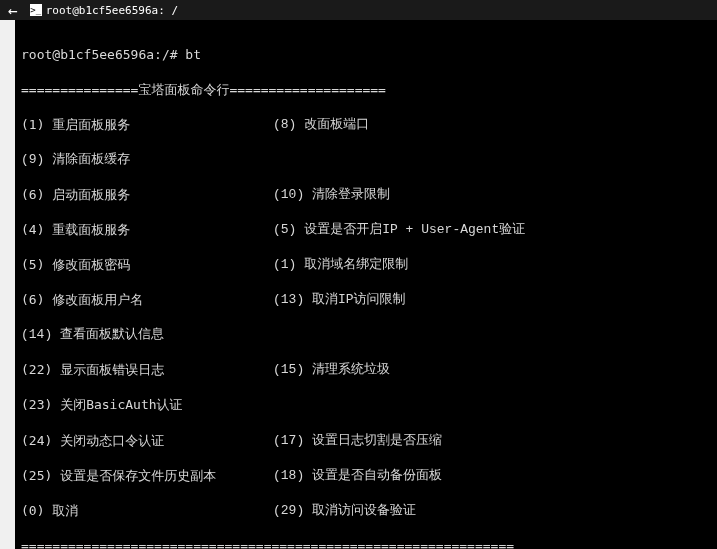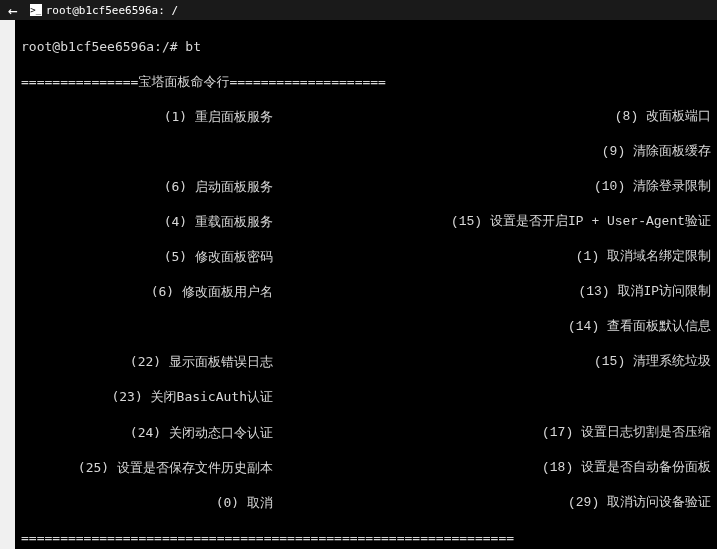--- a/index.html
+++ b/index.html
@@ -39,33 +39,32 @@
       justify-content: center;
       color: #000;
       font-size: 9px;
       margin-right: 4px;
     }
     .terminal {
       background: #000;
       color: #d8d8d8;
       font-size: 13px;
       line-height: 1.35;
-      padding: 0 6px;
+      padding: 8px 6px;
       width: 702px;
       height: 529px;
       margin-left: 15px;
       white-space: pre;
       overflow: hidden;
     }
     .line {
       display: block;
     }
     .menu-row {
       display: flex;
-      text-align: right;
     }
     .col1 {
       width: 252px;
     }
     .col2 {
       flex: 1;
       font-family: Liberation Mono, monospace;
     }
   </style>
 </head>
@@ -76,21 +75,21 @@
   <span class="top-prompt-icon">&gt;_</span>
   <span>root@b1cf5ee6596a: /</span>
 </div>
 
 <div class="terminal">
 <span class="line">root@b1cf5ee6596a:/# bt</span>
 <span class="line"><span>===============</span><span>宝塔面板命令行</span><span>====================</span></span>
 <div class="menu-row"><span class="col1">(1) 重启面板服务</span><span class="col2">(8) 改面板端口</span></div>
 <div class="menu-row"><span class="col2">(9) 清除面板缓存</span></div>
 <div class="menu-row"><span class="col1">(6) 启动面板服务</span><span class="col2">(10) 清除登录限制</span></div>
-<div class="menu-row"><span class="col1">(4) 重载面板服务</span><span class="col2">(15) 设置是否开启IP + User-Agent验证</span></div>
+<div class="menu-row"><span class="col1">(4) 重载面板服务</span><span class="col2">(5) 设置是否开启IP + User-Agent验证</span></div>
 <div class="menu-row"><span class="col1">(5) 修改面板密码</span><span class="col2">(1) 取消域名绑定限制</span></div>
 <div class="menu-row"><span class="col1">(6) 修改面板用户名</span><span class="col2">(13) 取消IP访问限制</span></div>
 <div class="menu-row"><span class="col2">(14) 查看面板默认信息</span></div>
 <div class="menu-row"><span class="col1">(22) 显示面板错误日志</span><span class="col2">(15) 清理系统垃圾</span></div>
 <div class="menu-row"><span class="col1">(23) 关闭BasicAuth认证</span></div>
 <div class="menu-row"><span class="col1">(24) 关闭动态口令认证</span><span class="col2">(17) 设置日志切割是否压缩</span></div>
 <div class="menu-row"><span class="col1">(25) 设置是否保存文件历史副本</span><span class="col2">(18) 设置是否自动备份面板</span></div>
 <div class="menu-row"><span class="col1">(0) 取消</span><span class="col2">(29) 取消访问设备验证</span></div>
 <span class="line">===============================================================</span>
 

